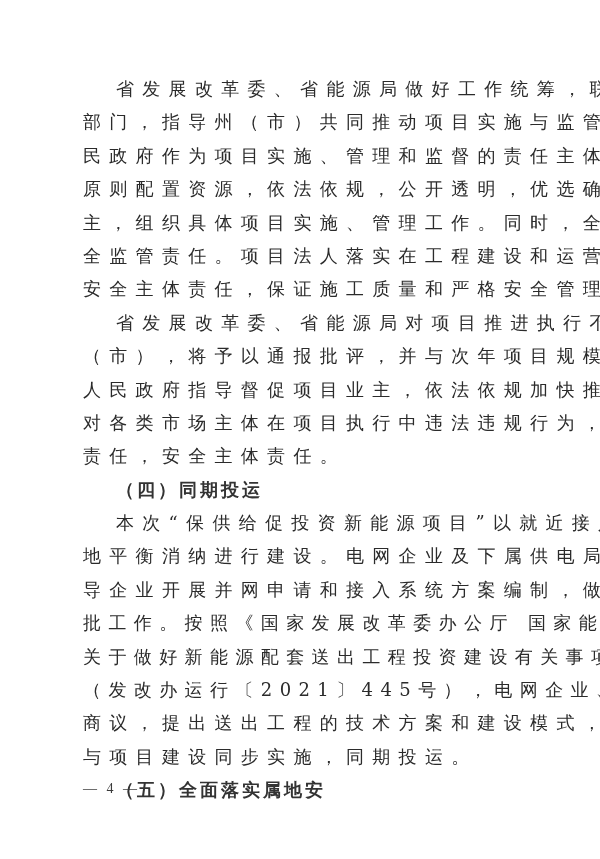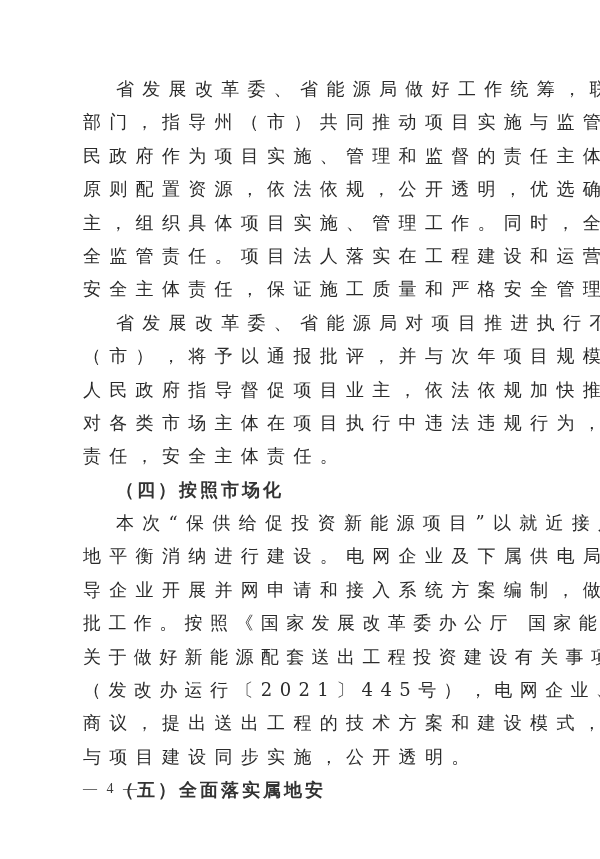--- a/index.html
+++ b/index.html
@@ -72,28 +72,28 @@
     <div class="line">主，组织具体项目实施、管理工作。同时，全面落实属地安</div>
     <div class="line">全监管责任。项目法人落实在工程建设和运营管理过程中的</div>
     <div class="line">安全主体责任，保证施工质量和严格安全管理。</div>
 
     <div class="line indent">省发展改革委、省能源局对项目推进执行不力的州</div>
     <div class="line">（市），将予以通报批评，并与次年项目规模挂钩；州（市）</div>
     <div class="line">人民政府指导督促项目业主，依法依规加快推进项目建设，</div>
     <div class="line">对各类市场主体在项目执行中违法违规行为，依法依规追究</div>
     <div class="line">责任，安全主体责任。</div>
 
-    <div class="line heading">（四）按照市场化</div>
+    <div class="line heading">（四）同期投运</div>
 
     <div class="line indent">本次“保供给促投资新能源项目”以就近接入电网、就</div>
     <div class="line">地平衡消纳进行建设。电网企业及下属供电局提前介入，指</div>
     <div class="line">导企业开展并网申请和接入系统方案编制，做好接入系统审</div>
     <div class="line tight">批工作。按照《国家发展改革委办公厅 国家能源局综合司</div>
     <div class="line tight">关于做好新能源配套送出工程投资建设有关事项的通知》</div>
     <div class="line tight">（发改办运行〔2021〕445号），电网企业、项目业主共同</div>
     <div class="line">商议，提出送出工程的技术方案和建设模式，确保送出工程</div>
-    <div class="line">与项目建设同步实施，公开透明。</div>
+    <div class="line">与项目建设同步实施，同期投运。</div>
 
     <div class="line heading">（五）全面落实属地安</div>
   </div>
 
   <div class="page-number">— 4 —</div>
 </div>
 
 </body></html>

